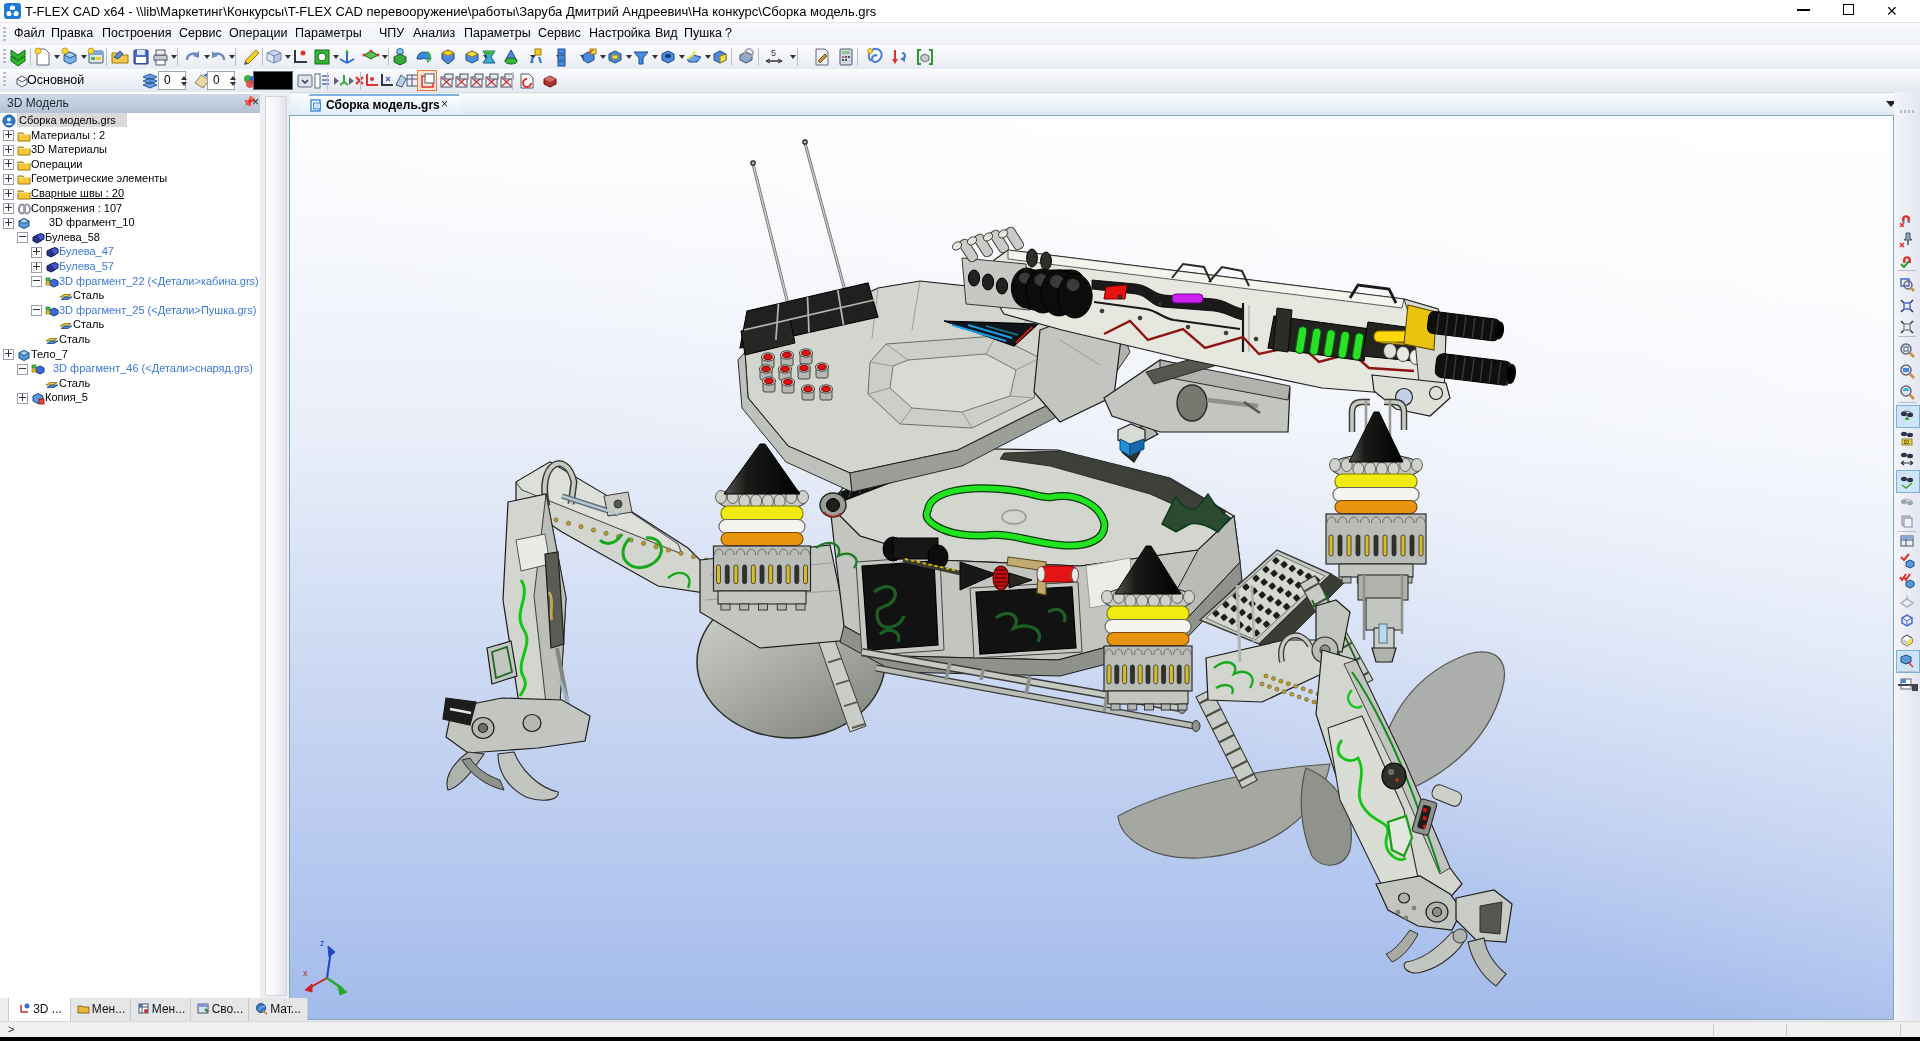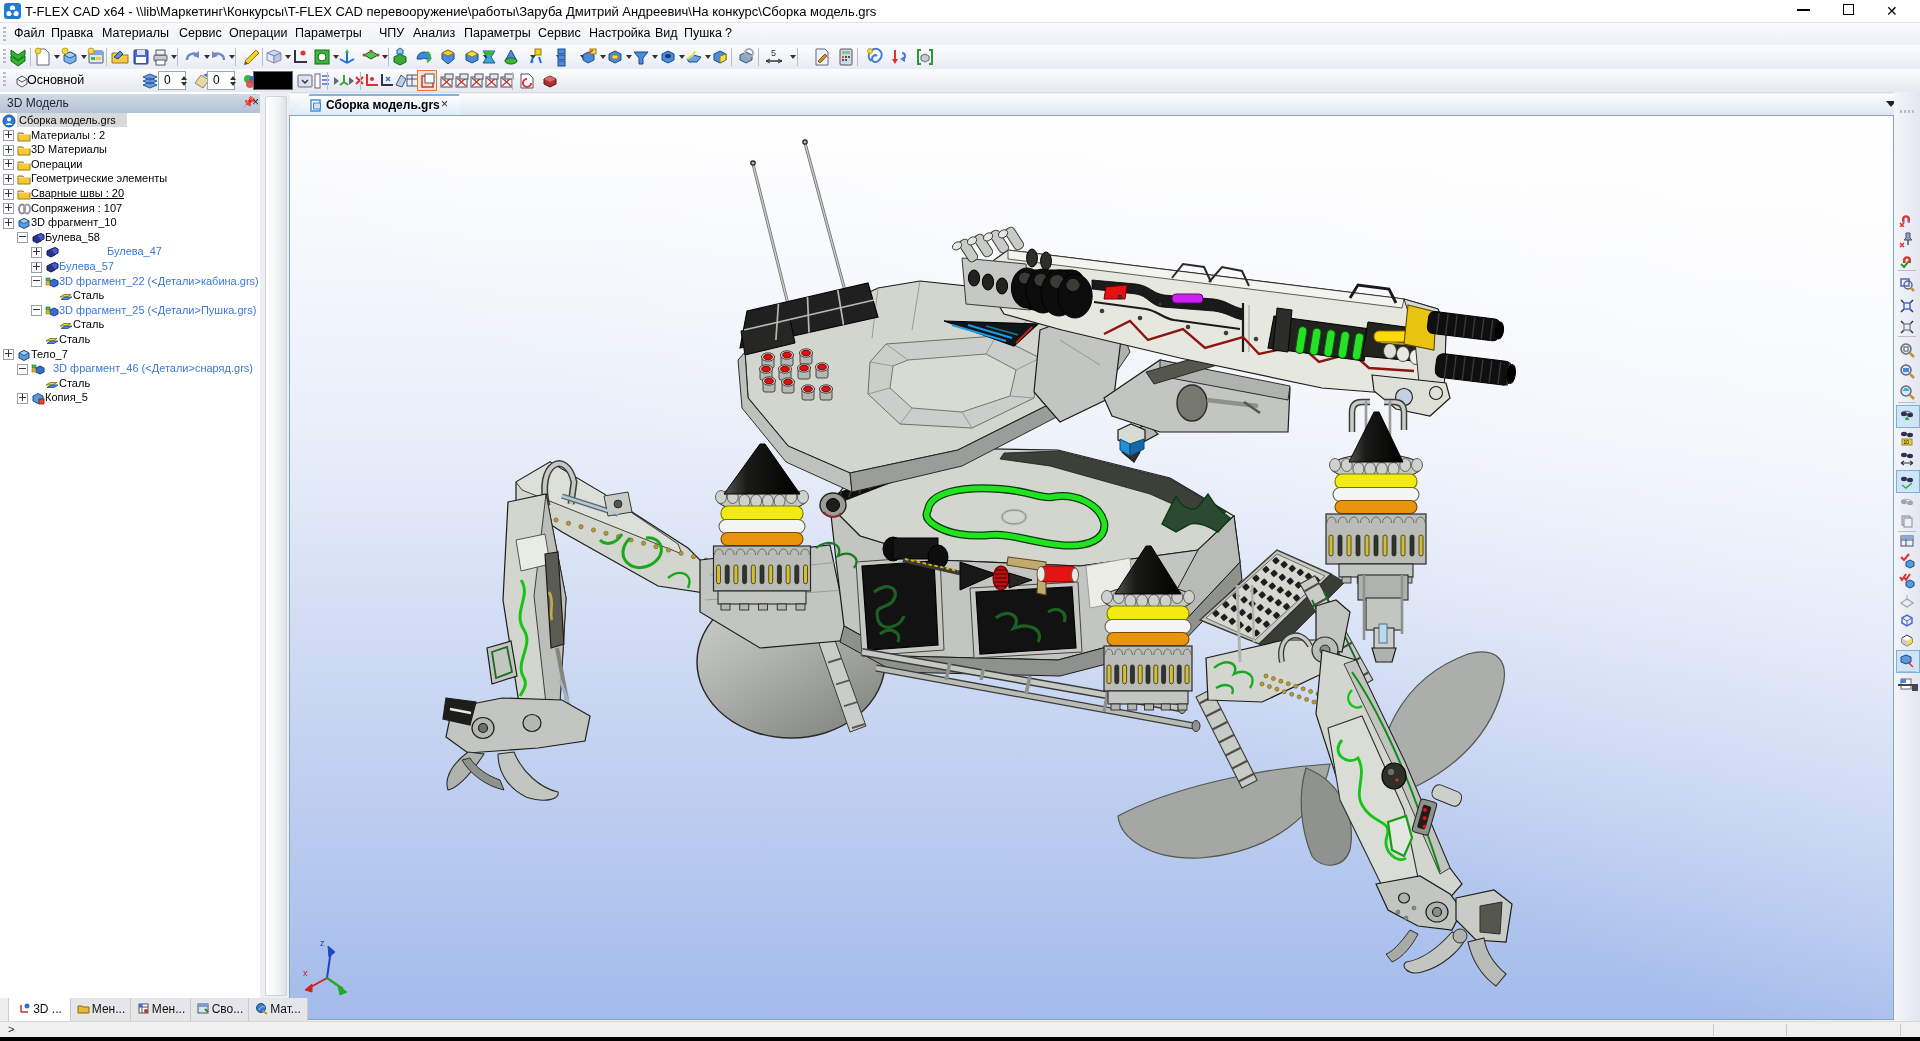--- a/index.html
+++ b/index.html
@@ -47,21 +47,21 @@
       <circle cx="8.5" cy="8.5" r="2" fill="#1e7ad4"></circle>
     </svg></div>
 <div class="abs" id="titletext">T-FLEX CAD x64 - \\lib\Маркетинг\Конкурсы\T-FLEX CAD перевооружение\работы\Заруба Дмитрий Андреевич\На конкурс\Сборка модель.grs</div>
 <div class="abs" style="left:1797px;top:9px;width:13px;height:1.5px;background:#000;"></div>
 <div class="abs" style="left:1843px;top:4px;width:9px;height:9px;border:1.5px solid #000;"></div>
 <div class="abs" style="left:1886px;top:3px;font-size:14px;color:#000;">✕</div>
 <div class="abs" id="menubar">
     <div style="position:absolute;left:3px;top:4px;width:3px;height:14px;background:repeating-linear-gradient(#b8bcc8 0 2px,transparent 2px 4px);"></div>
     <span class="menuitem" style="left:14px;">Файл</span>
     <span class="menuitem" style="left:51px;">Правка</span>
-    <span class="menuitem" style="left:102px;">Материалы</span>
+    <span class="menuitem" style="left:102px;">Построения</span>
     <span class="menuitem" style="left:179px;">Сервис</span>
     <span class="menuitem" style="left:229px;">Операции</span>
     <span class="menuitem" style="left:295px;">Параметры</span>
     <span class="menuitem" style="left:379px;">ЧПУ</span>
     <span class="menuitem" style="left:413px;">Анализ</span>
     <span class="menuitem" style="left:464px;">Параметры</span>
     <span class="menuitem" style="left:538px;">Сервис</span>
     <span class="menuitem" style="left:589px;">Настройка</span>
     <span class="menuitem" style="left:655px;">Вид</span>
     <span class="menuitem" style="left:684px;">Пушка</span>
@@ -416,36 +416,36 @@
         <ellipse cx="10" cy="7" rx="3" ry="4.5" fill="none" stroke="#99a" stroke-width="2"></ellipse>
       </svg></div>
     <div class="trow" style="left:31px;top:109.59999999999998px;color:#000;">Сопряжения : 107</div>
     <div style="position:absolute;left:3px;top:125.69999999999997px;width:9px;height:9px;background:#fff;border:1px solid #9aa0a8;"></div>
     <div style="position:absolute;left:5px;top:129.7px;width:7px;height:1px;background:#334;"></div>
     <div style="position:absolute;left:8px;top:126.69999999999997px;width:1px;height:7px;background:#334;"></div>
     <div style="position:absolute;left:17px;top:124.19999999999997px;"><svg width="14" height="14" style="" xmlns="http://www.w3.org/2000/svg">
         <path d="M2,5 L7,2.5 L12,5 L12,10 L7,12.5 L2,10 Z" fill="#5a9ad8" stroke="#1a4a8a"></path>
         <path d="M2,5 L7,7.5 L12,5 L7,2.5 Z" fill="#a8d0ec" stroke="#1a4a8a" stroke-width="0.8"></path>
       </svg></div>
-    <div class="trow" style="left:31px;top:124.19999999999997px;color:#000;">3D фрагмент_10</div>
+    <div class="trow" style="left:49px;top:124.19999999999997px;color:#000;">3D фрагмент_10</div>
     <div style="position:absolute;left:17px;top:140.29999999999998px;width:9px;height:9px;background:#fff;border:1px solid #9aa0a8;"></div>
     <div style="position:absolute;left:19px;top:144.29999999999998px;width:7px;height:1px;background:#334;"></div>
     <div style="position:absolute;left:31px;top:138.79999999999998px;"><svg width="14" height="14" style="" xmlns="http://www.w3.org/2000/svg">
         <path d="M2,6 L6,4 L10,6 L10,10 L6,12 L2,10 Z" fill="#28348a" stroke="#101a50"></path>
         <path d="M6,4 L10,2.5 L13,4 L13,8 L10,9.5" fill="#4a5ad4" stroke="#101a50"></path>
       </svg></div>
     <div class="trow" style="left:45px;top:138.79999999999998px;color:#000;">Булева_58</div>
     <div style="position:absolute;left:31px;top:154.89999999999998px;width:9px;height:9px;background:#fff;border:1px solid #9aa0a8;"></div>
     <div style="position:absolute;left:33px;top:158.89999999999998px;width:7px;height:1px;background:#334;"></div>
     <div style="position:absolute;left:36px;top:155.89999999999998px;width:1px;height:7px;background:#334;"></div>
     <div style="position:absolute;left:45px;top:153.39999999999998px;"><svg width="14" height="14" style="" xmlns="http://www.w3.org/2000/svg">
         <path d="M2,6 L6,4 L10,6 L10,10 L6,12 L2,10 Z" fill="#28348a" stroke="#101a50"></path>
         <path d="M6,4 L10,2.5 L13,4 L13,8 L10,9.5" fill="#4a5ad4" stroke="#101a50"></path>
       </svg></div>
-    <div class="trow" style="left:59px;top:153.39999999999998px;color:#3b78d8;padding-left:48px;">Булева_47</div>
+    <div class="trow" style="left:59px;top:153.39999999999998px;color:#3b78d8;">Булева_47</div>
     <div style="position:absolute;left:31px;top:169.49999999999997px;width:9px;height:9px;background:#fff;border:1px solid #9aa0a8;"></div>
     <div style="position:absolute;left:33px;top:173.49999999999997px;width:7px;height:1px;background:#334;"></div>
     <div style="position:absolute;left:36px;top:170.49999999999997px;width:1px;height:7px;background:#334;"></div>
     <div style="position:absolute;left:45px;top:167.99999999999997px;"><svg width="14" height="14" style="" xmlns="http://www.w3.org/2000/svg">
         <path d="M2,6 L6,4 L10,6 L10,10 L6,12 L2,10 Z" fill="#28348a" stroke="#101a50"></path>
         <path d="M6,4 L10,2.5 L13,4 L13,8 L10,9.5" fill="#4a5ad4" stroke="#101a50"></path>
       </svg></div>
     <div class="trow" style="left:59px;top:167.99999999999997px;color:#3b78d8;">Булева_57</div>
     <div style="position:absolute;left:31px;top:184.09999999999997px;width:9px;height:9px;background:#fff;border:1px solid #9aa0a8;"></div>
     <div style="position:absolute;left:33px;top:188.09999999999997px;width:7px;height:1px;background:#334;"></div>

